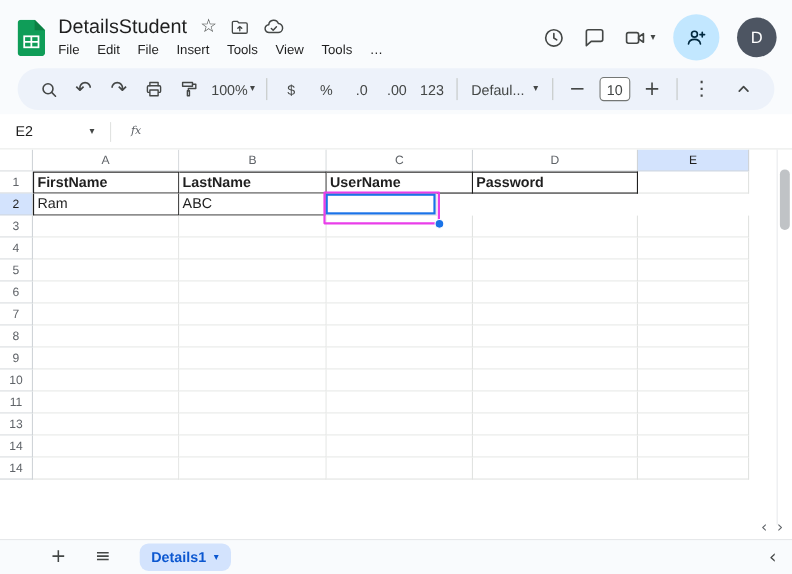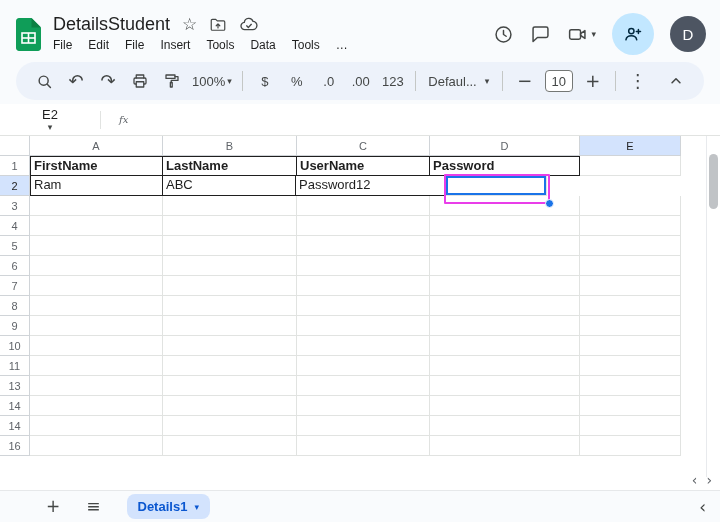--- a/index.html
+++ b/index.html
@@ -41,21 +41,21 @@
   .font-sel{min-width:66px;gap:8px;}
   .size-box{width:26px;height:20px;background:#fff;border:1px solid #747775;border-radius:4px;
             display:flex;align-items:center;justify-content:center;font-size:13px;margin:0 4px;cursor:text;}
   .glyph18{font-size:18px;line-height:1;}
   .collapse{margin-left:auto;}
 
   
   .formulabar{position:absolute;top:104px;left:0;width:100%;height:32px;background:#fff;display:flex;
               align-items:center;box-sizing:border-box;border-bottom:1px solid #e1e3e1;}
   .namebox{width:72px;display:flex;align-items:center;justify-content:space-between;
-           padding:0 10px 0 14px;font-size:13px;cursor:pointer;flex-direction:column;}
+           padding:0 10px 0 14px;font-size:13px;cursor:pointer;}
   .fb-div{width:1px;height:18px;background:#e1e3e1;margin:0 4px;}
   .fx{font-family:"DejaVu Serif",serif;font-style:italic;color:var(--muted-text,#5f6368);
       font-size:10px;margin:0 14px;}
   .formula-input{flex:1;height:100%;cursor:text;}
 
   
   .grid{position:absolute;top:136px;left:0;width:706px;height:341px;background:#fff;overflow:hidden;}
   .grid-header{display:flex;height:20px;}
   .corner{width:30px;box-sizing:border-box;border-right:1px solid var(--header-line,#d0d4d8);
           border-bottom:1px solid var(--header-line,#d0d4d8);background:#fff;cursor:pointer;}
@@ -140,21 +140,21 @@
               </g>
             </svg>
         </span>
       </div>
       <nav class="menubar">
           <span class="menu-item">File</span>
           <span class="menu-item">Edit</span>
           <span class="menu-item">File</span>
           <span class="menu-item">Insert</span>
           <span class="menu-item">Tools</span>
-          <span class="menu-item">Data</span>
+          <span class="menu-item">View</span>
           <span class="menu-item">Tools</span>
           <span class="menu-item">…</span>
         </nav>
     </div>
     <div class="topbar-right">
       <span class="t-icon">
         <svg viewBox="0 0 24 24" width="21" height="21">
             <g style="fill:none;stroke:var(--icon-grey,#444746);stroke-width:1.7;stroke-linecap:round;stroke-linejoin:round">
               <circle cx="12" cy="12" r="8.5"></circle>
               <path d="M12 7.5V12l3 2"></path>
@@ -272,21 +272,20 @@
           <div class="cell c0 bold db dt dl">FirstName</div>
           <div class="cell c1 bold db dt">LastName</div>
           <div class="cell c2 bold db dt">UserName</div>
           <div class="cell c3 bold db dt">Password</div>
           <div class="cell c4"></div>
         </div>
         <div class="grid-row">
           <div class="row-h hl">2</div>
           <div class="cell c0 db dl">Ram</div>
           <div class="cell c2 db">ABC</div>
-          <div class="cell c3 db">Password12</div>
           <div class="cell c4 sel">
             <span class="sel-border"></span>
             <span class="collab"></span>
             <span class="fill-dot"></span>
           </div>
         </div>
         <div class="grid-row">
           <div class="row-h">3</div>
           <div class="cell c0"></div>
           <div class="cell c1"></div>
@@ -369,28 +368,20 @@
         <div class="grid-row">
           <div class="row-h">14</div>
           <div class="cell c0"></div>
           <div class="cell c1"></div>
           <div class="cell c2"></div>
           <div class="cell c3"></div>
           <div class="cell c4"></div>
         </div>
         <div class="grid-row">
           <div class="row-h">14</div>
-          <div class="cell c0"></div>
-          <div class="cell c1"></div>
-          <div class="cell c2"></div>
-          <div class="cell c3"></div>
-          <div class="cell c4"></div>
-        </div>
-        <div class="grid-row">
-          <div class="row-h">16</div>
           <div class="cell c0"></div>
           <div class="cell c1"></div>
           <div class="cell c2"></div>
           <div class="cell c3"></div>
           <div class="cell c4"></div>
         </div>
       </div>
   </div>
 
   <div class="vscroll">

